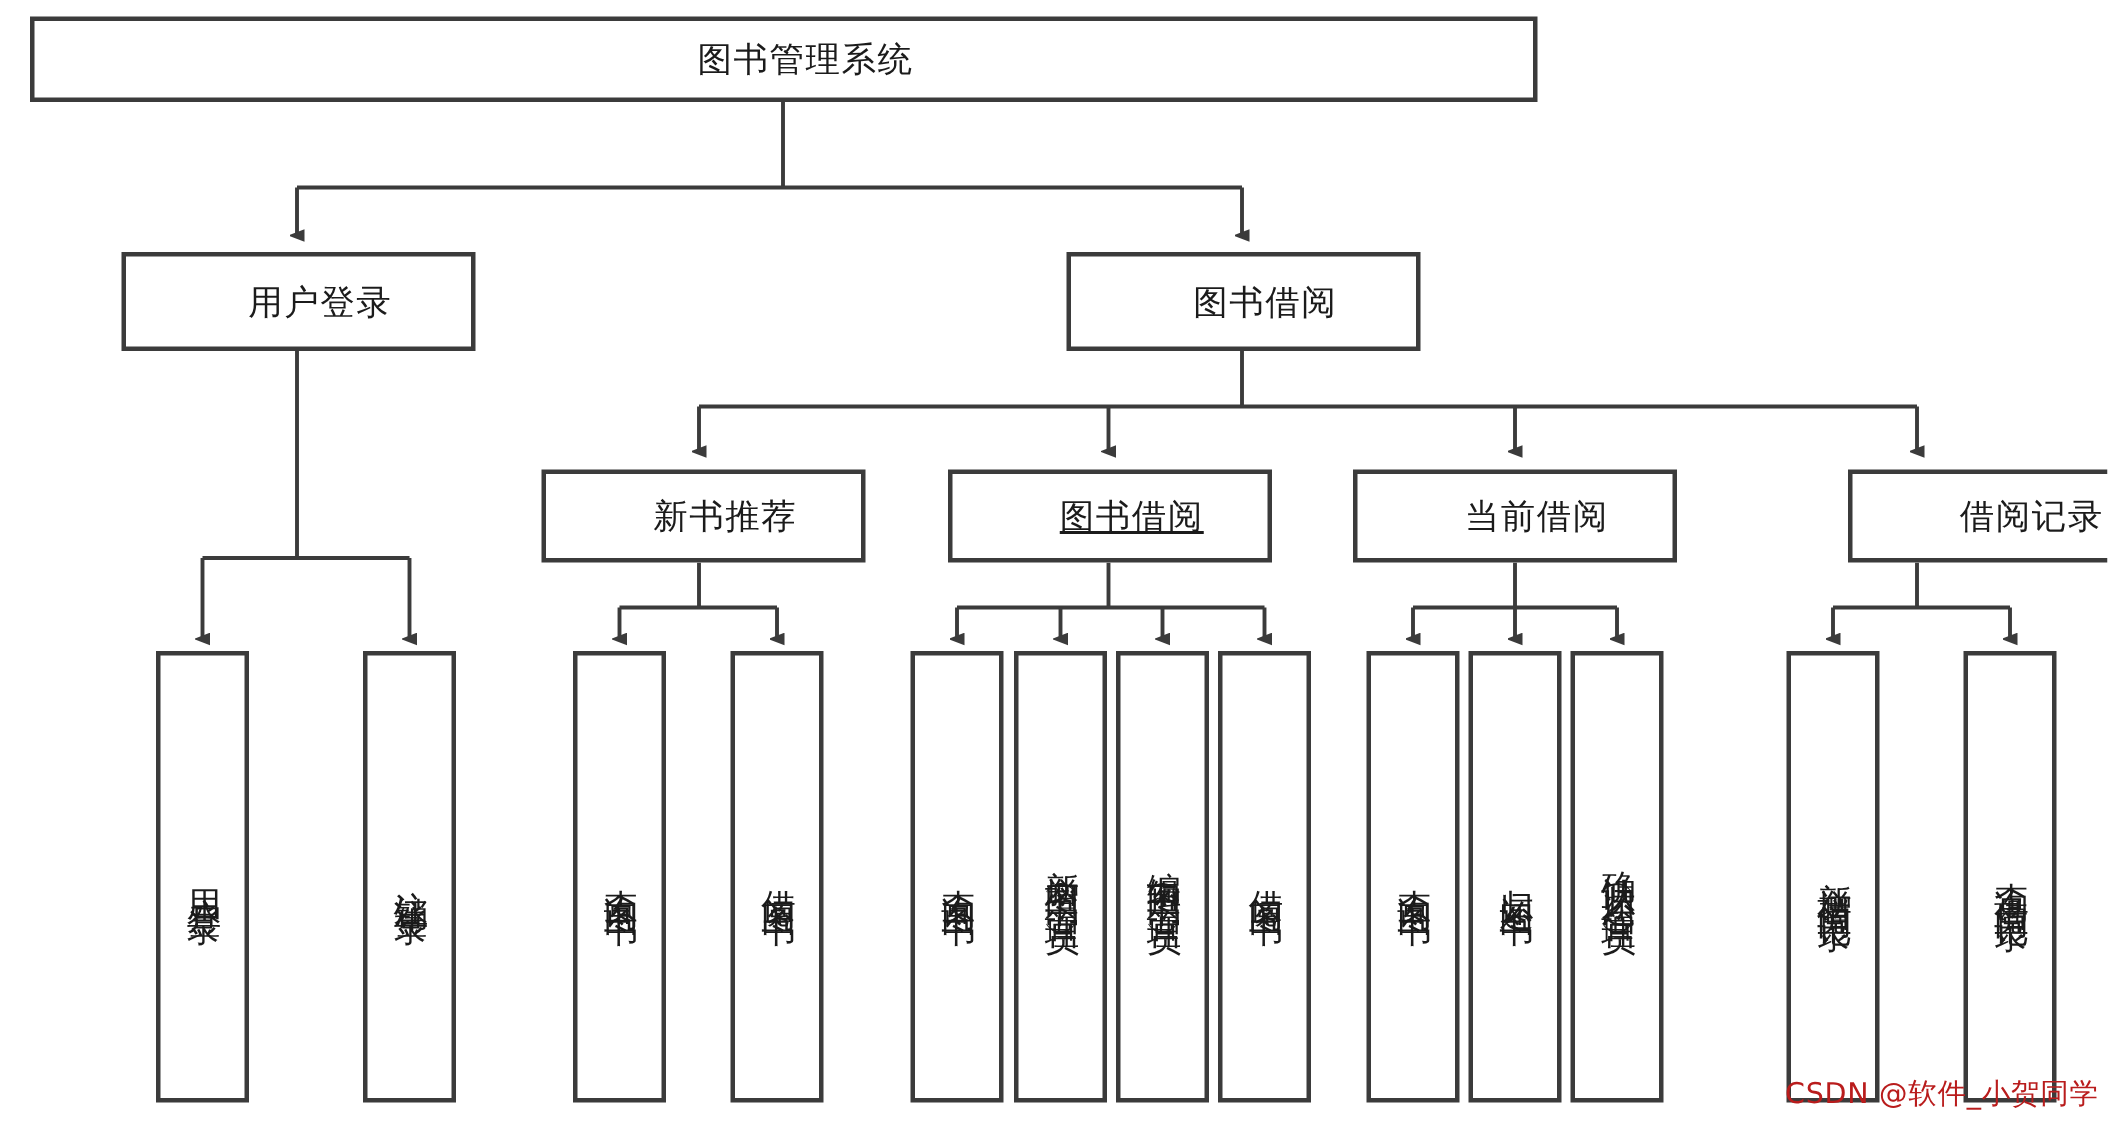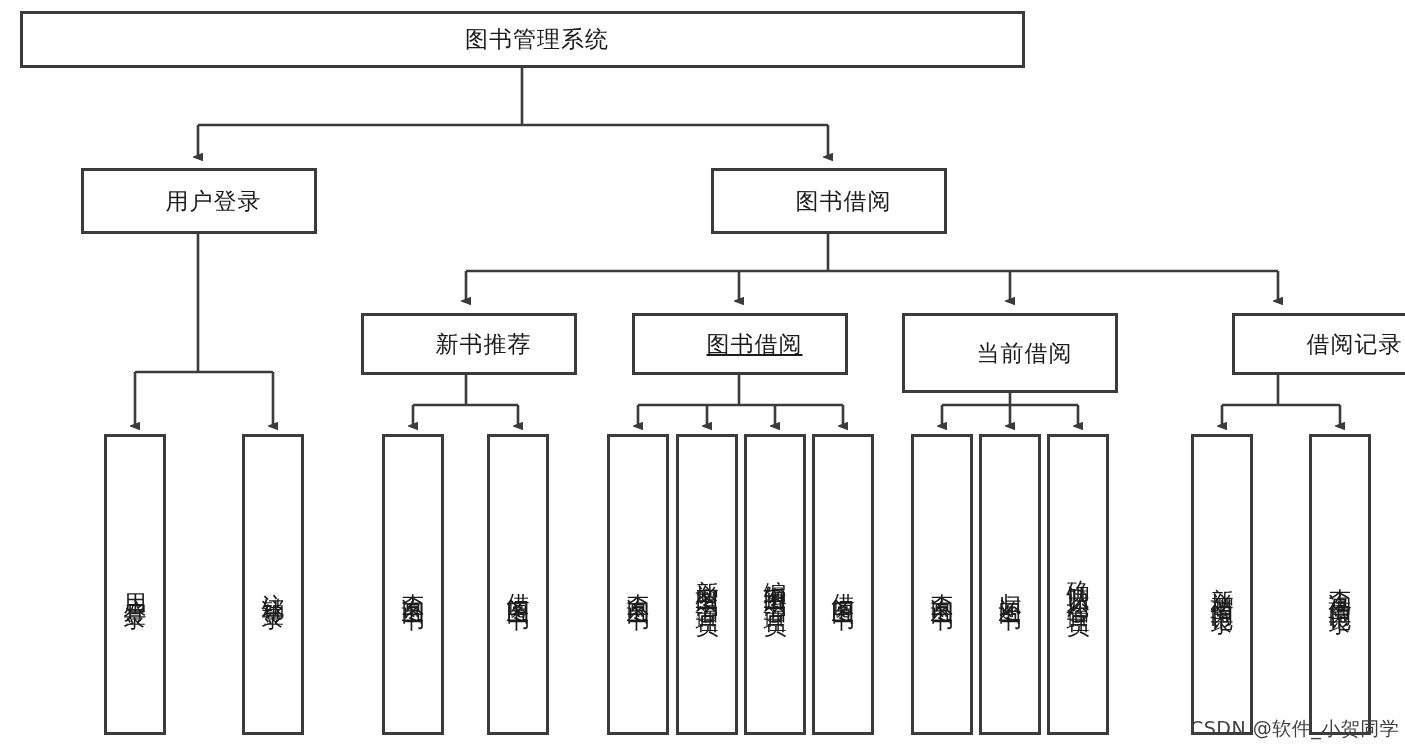--- a/index.html
+++ b/index.html
@@ -50,21 +50,21 @@
     line-height: 1;
     white-space: nowrap;
     display: block;
   }
   .node.root {
     border-width: 3px;
   }
   .watermark {
     position: absolute;
     font-size: 19px;
-    color: #404040;
+    color: #b91c1c;
     white-space: nowrap;
     letter-spacing: 0.5px;
     text-align: right;
   }
 </style>
 </head>
 <body>
 
 <div id="canvas">
 
@@ -128,21 +128,21 @@
   <div class="node h" style="left:711px; top:168px; width:236px; height:66px;">
     <span>图书借阅</span>
   </div>
 
   <div class="node h" style="left:361px; top:313px; width:216px; height:62px;justify-content:center;">
     <span>新书推荐</span>
   </div>
   <div class="node h" style="left:632px; top:313px; width:216px; height:62px;text-decoration:underline;">
     <span>图书借阅</span>
   </div>
-  <div class="node h" style="left:902px; top:313px; width:216px; height:80px;">
+  <div class="node h" style="left:902px; top:313px; width:216px; height:62px;">
     <span>当前借阅</span>
   </div>
   <div class="node h" style="left:1232px; top:313px; width:216px; height:62px;">
     <span>借阅记录</span>
   </div>
 
   <div class="node v" style="left:104px; top:434px; width:62px; height:301px;">
     <span class="vlabel">用户登录</span>
   </div>
   <div class="node v" style="left:242px; top:434px; width:62px; height:301px;">

